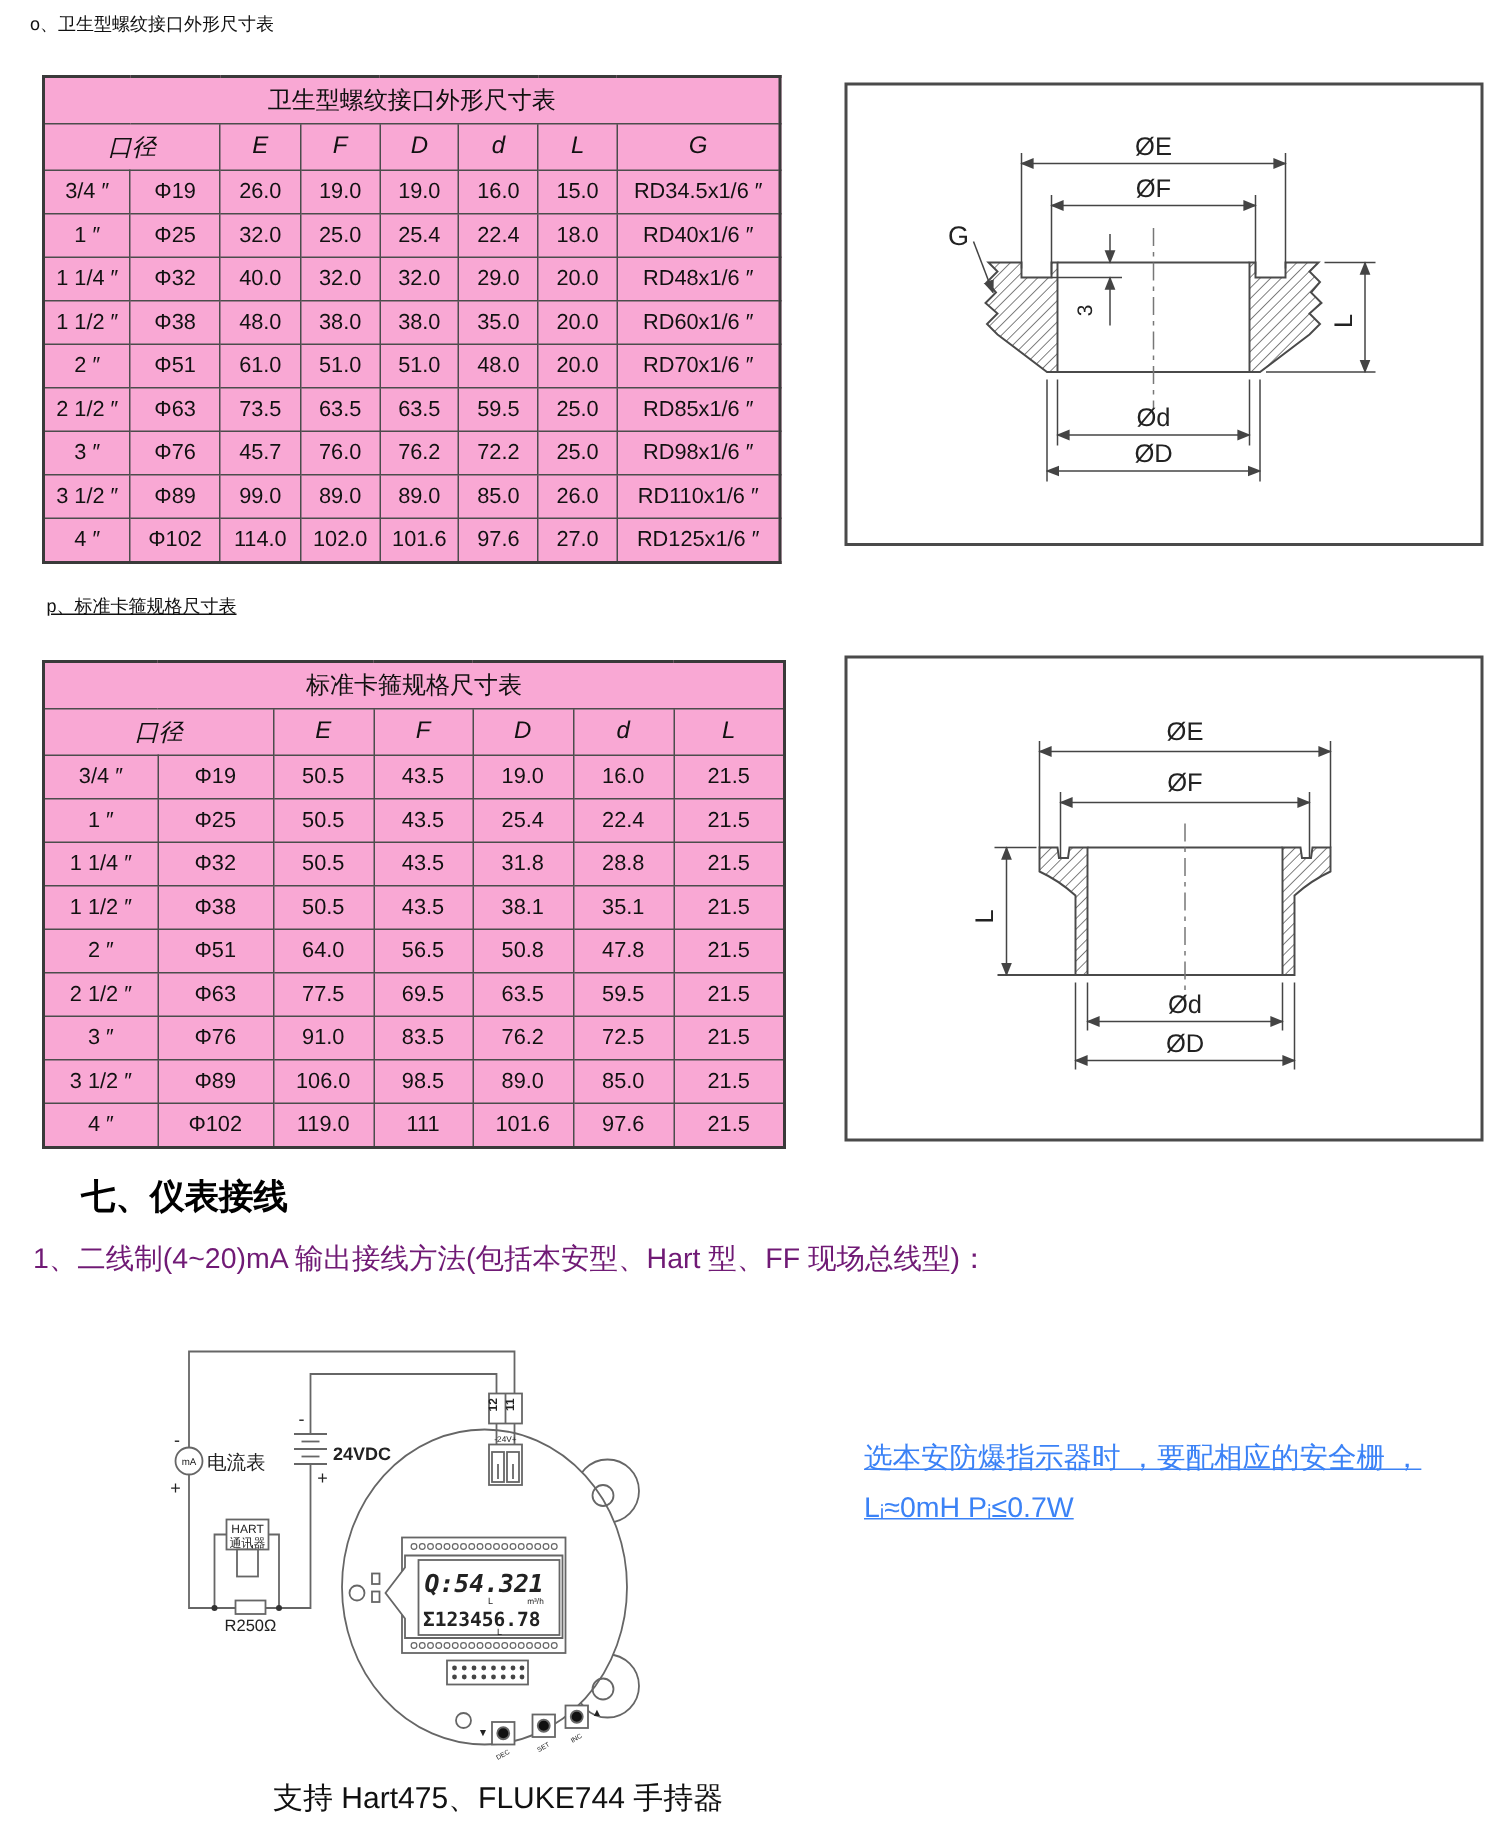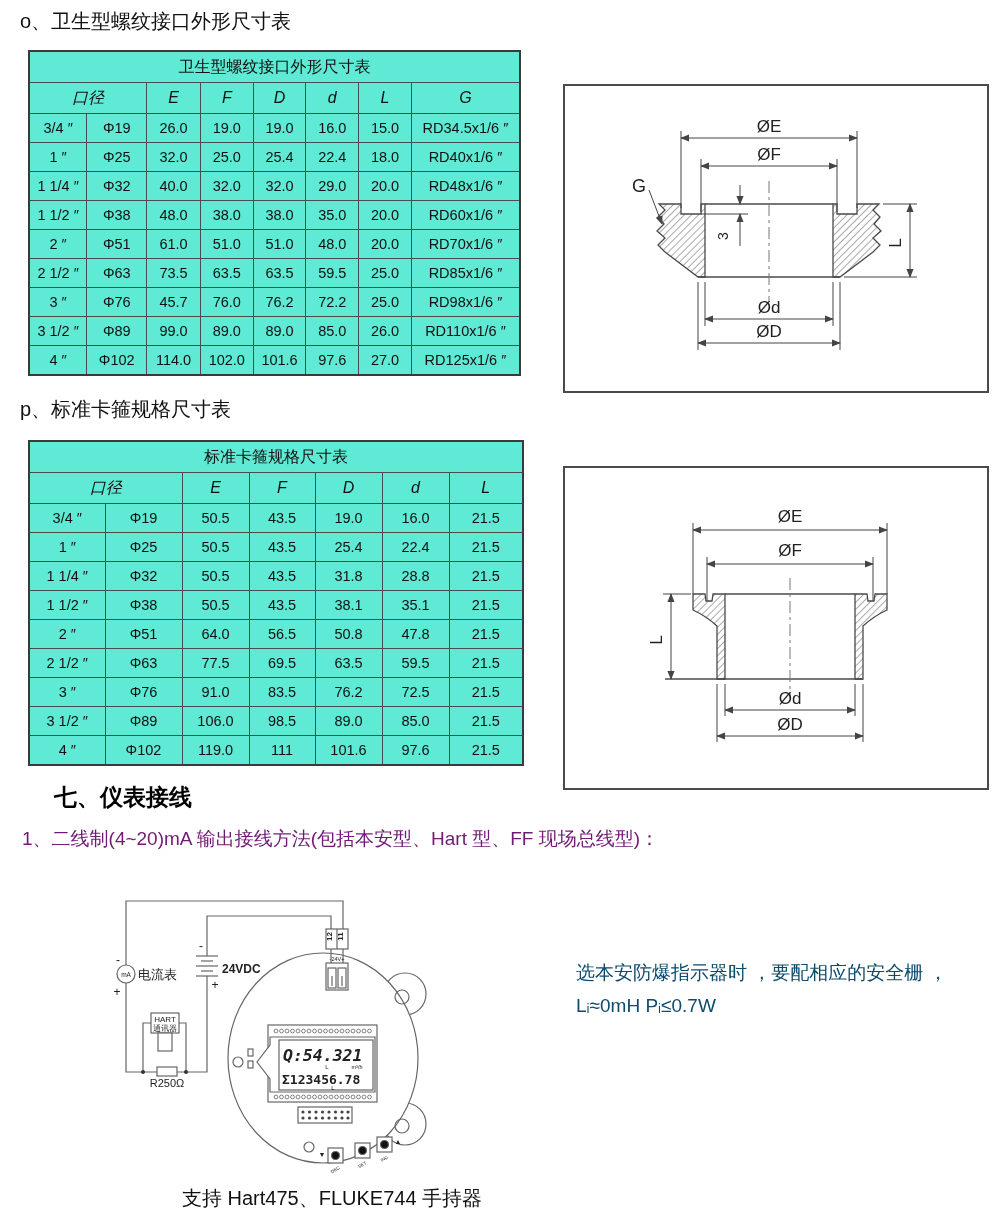--- a/index.html
+++ b/index.html
@@ -1,30 +1,30 @@
 <!DOCTYPE html>
 <html><head>
 <meta charset="utf-8">
 <style>
   html,body{margin:0;padding:0;background:#fff;}
   body{width:1000px;height:1220px;position:relative;overflow:hidden;
        font-family:"Liberation Sans",sans-serif;color:#1c1c1c;}
   .abs{position:absolute;}
-  .sec-title{font-size:20px;color:#111;}
+  .sec-title{font-size:12px;color:#111;}
   .h2{font-size:23px;font-weight:bold;color:#000;}
   .sub{font-size:19px;color:#701a75;text-align:center;}
   table.dim-table{border-collapse:collapse;table-layout:fixed;border:2px solid #3a3a3a;
-      background:#5eead4;font-size:14.5px;color:#111;}
+      background:#f9a8d4;font-size:14.5px;color:#111;}
   table.dim-table th,table.dim-table td{border:1px solid #4c4c4c;text-align:center;
       vertical-align:middle;padding:0;font-weight:normal;overflow:hidden;white-space:nowrap;}
   tr.t-title th{height:30px;font-size:16px;}
   tr.t-head th{height:30px;font-size:16px;font-style:italic;}
   table.dim-table tbody td{height:28px;}
-  .diag-box{border:2px solid #4a4a4a;background:#fff;margin-top:29px;}
-  .notes{font-size:19px;line-height:33px;color:#0c4a6e;}
+  .diag-box{border:2px solid #4a4a4a;background:#fff;}
+  .notes{font-size:19px;line-height:33px;color:#3b82f6;text-decoration:underline;}
   .caption{font-size:20px;color:#111;}
   svg text{font-family:"Liberation Sans",sans-serif;fill:#222;}
   .lcd1{font-family:"DejaVu Sans Mono",monospace;font-weight:bold;font-style:italic;}
   .lcd2{font-family:"DejaVu Sans Mono",monospace;font-weight:bold;}
 </style>
 </head>
 <body>
 
 <div class="abs sec-title" style="left:20px;top:8px;">o、卫生型螺纹接口外形尺寸表</div>
 
@@ -199,21 +199,21 @@
   <text x="204" y="46" font-size="17" text-anchor="middle">ØE</text>
   <text x="204" y="74" font-size="17" text-anchor="middle">ØF</text>
   <text x="74" y="106" font-size="18" text-anchor="middle">G</text>
   <text x="163" y="150" font-size="14" text-anchor="middle" transform="rotate(-90 163 150)">3</text>
   <text x="336" y="157" font-size="17" text-anchor="middle" transform="rotate(-90 336 157)">L</text>
   <text x="204" y="227" font-size="17" text-anchor="middle">Ød</text>
   <text x="204" y="251" font-size="17" text-anchor="middle">ØD</text>
 </svg>
 </div>
 
-<div class="abs sec-title" style="left:20px;top:396px;">p、标准卡箍规格尺寸表</div>
+<div class="abs sec-title" style="left:31px;top:396px;text-decoration:underline;">p、标准卡箍规格尺寸表</div>
 
 <table class="dim-table abs" style="left:28px;top:440px;width:494px;">
   <colgroup>
     <col style="width:76px">
       <col style="width:77px">
       <col style="width:67px">
       <col style="width:66px">
     <col style="width:67px">
       <col style="width:67px">
       <col style="width:74px">

